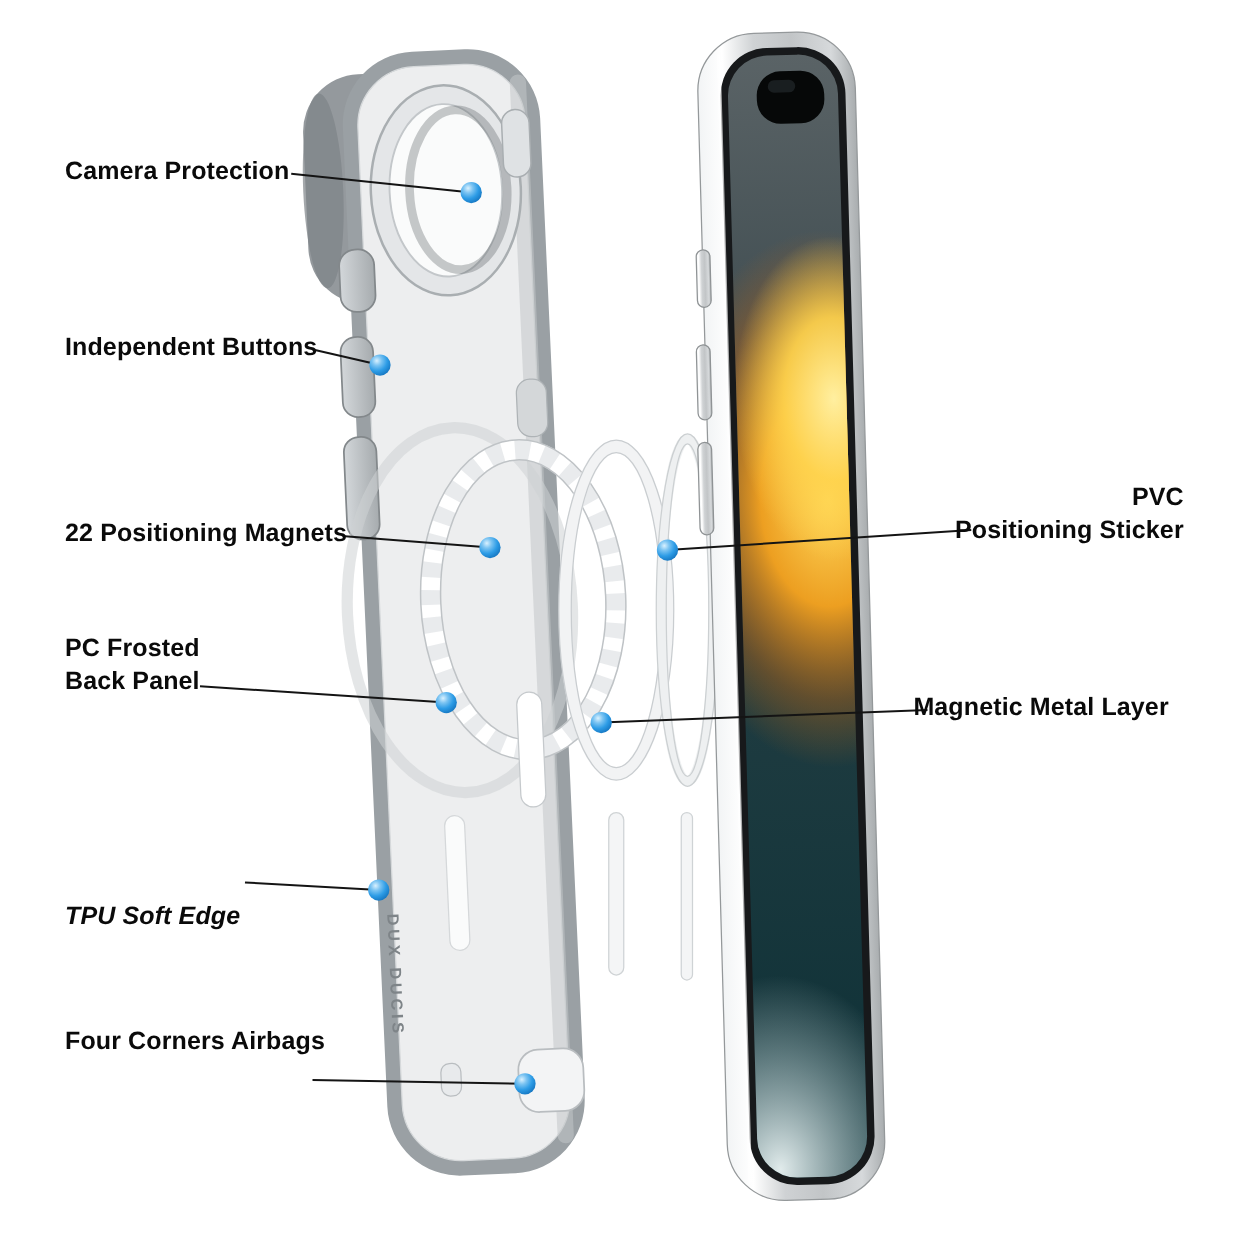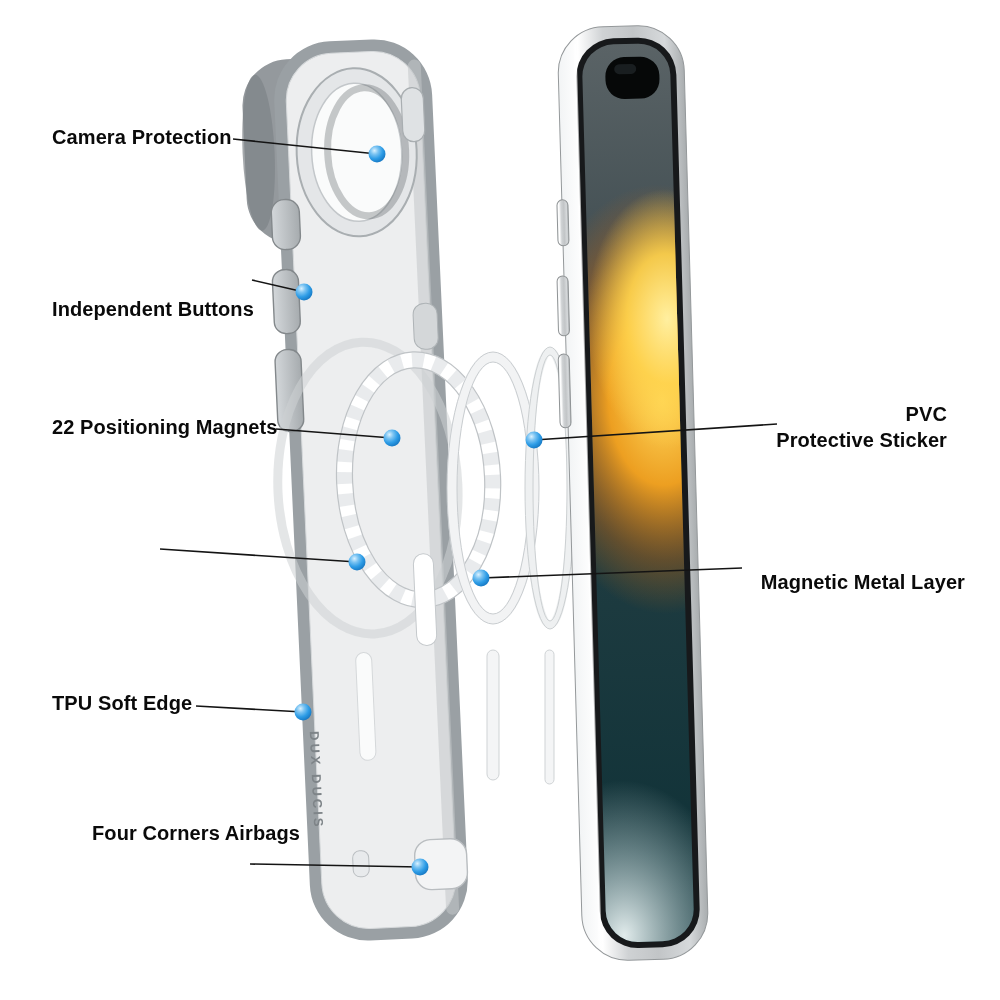--- a/index.html
+++ b/index.html
@@ -1,21 +1,21 @@
 <!DOCTYPE html>
 <html><head>
 <meta charset="utf-8">
 <style>
   html,body{margin:0;padding:0;background:#ffffff;}
   #stage{position:relative;width:1000px;height:972px;background:#ffffff;overflow:hidden;
          font-family:"Liberation Sans",sans-serif;}
   #art{position:absolute;left:0;top:0;}
   .label{position:absolute;font-size:20px;font-weight:600;color:#0a0a0a;line-height:26px;
          letter-spacing:.1px;white-space:nowrap;}
-  .label.right{text-align:right;margin-top:16px;}
+  .label.right{text-align:right;}
   .label span{display:block;}
   .brand{position:absolute;left:309px;top:731px;writing-mode:vertical-rl;
          font-size:13px;font-weight:700;letter-spacing:3px;color:#7e8488;
          transform:rotate(-2.6deg);}
 </style>
 </head>
 <body>
 
 <div id="stage">
 
@@ -164,41 +164,45 @@
     <circle cx="481" cy="578" r="8.5" fill="url(#dotBlue)"></circle>
     <circle cx="303" cy="712" r="8.5" fill="url(#dotBlue)"></circle>
     <circle cx="420" cy="867" r="8.5" fill="url(#dotBlue)"></circle>
   </g>
 </svg>
 
 <div class="label" style="left:52px;top:124px;">
   <span>Camera Protection</span>
 </div>
 
-<div class="label" style="left:52px;top:265px;margin-top:31px;">
+<div class="label" style="left:52px;top:265px;">
   <span>Independent Buttons</span>
 </div>
 
 <div class="label" style="left:52px;top:414px;">
   <span>22 Positioning Magnets</span>
 </div>
 
-
-<div class="label" style="left:52px;top:690px;">
+<div class="label" style="left:52px;top:506px;">
+  <span>PC Frosted</span>
+  <span>Back Panel</span>
+</div>
+
+<div class="label" style="left:52px;top:720px;font-style:italic;">
   <span>TPU Soft Edge</span>
 </div>
 
-<div class="label" style="left:52px;top:820px;margin-left:40px;">
+<div class="label" style="left:52px;top:820px;">
   <span>Four Corners Airbags</span>
 </div>
 
 <div class="label right" style="right:53px;top:385px;">
   <span>PVC</span>
-  <span>Protective Sticker</span>
-</div>
-
-<div class="label right" style="right:35px;top:553px;">
+  <span>Positioning Sticker</span>
+</div>
+
+<div class="label right" style="right:65px;top:553px;">
   <span>Magnetic Metal Layer</span>
 </div>
 
 <div class="brand">DUX DUCIS</div>
 
 </div>
 
 </body></html>

